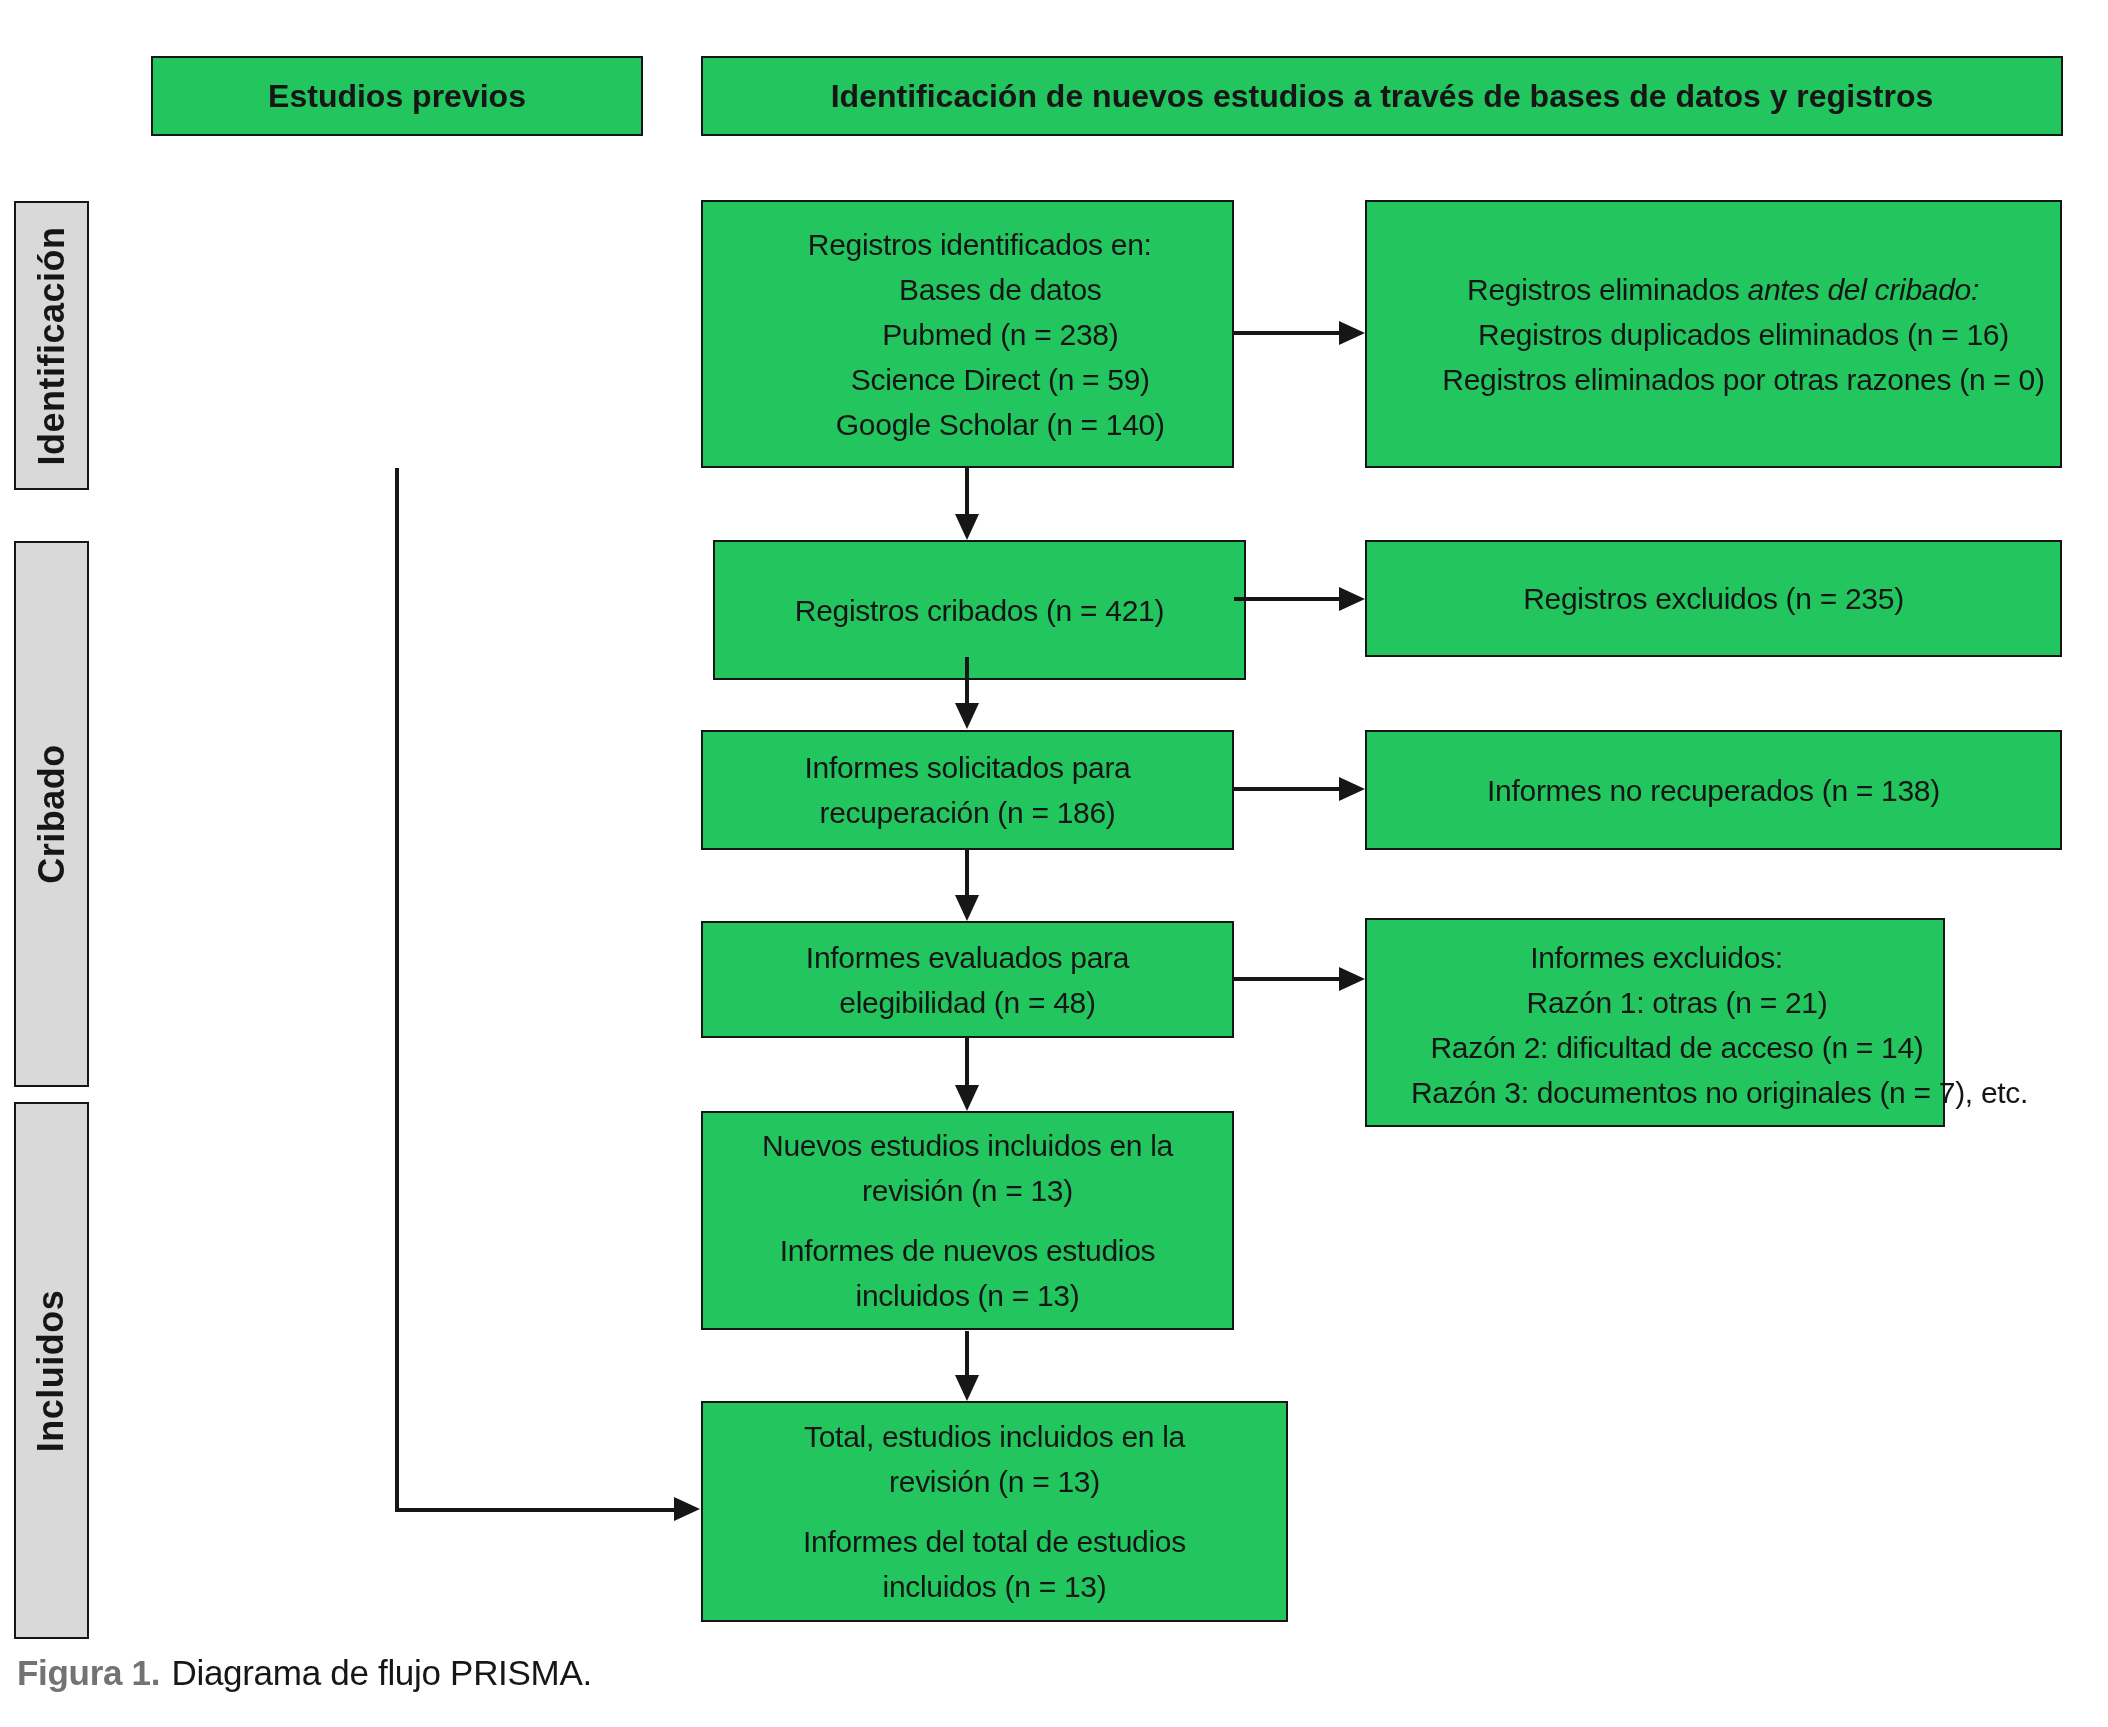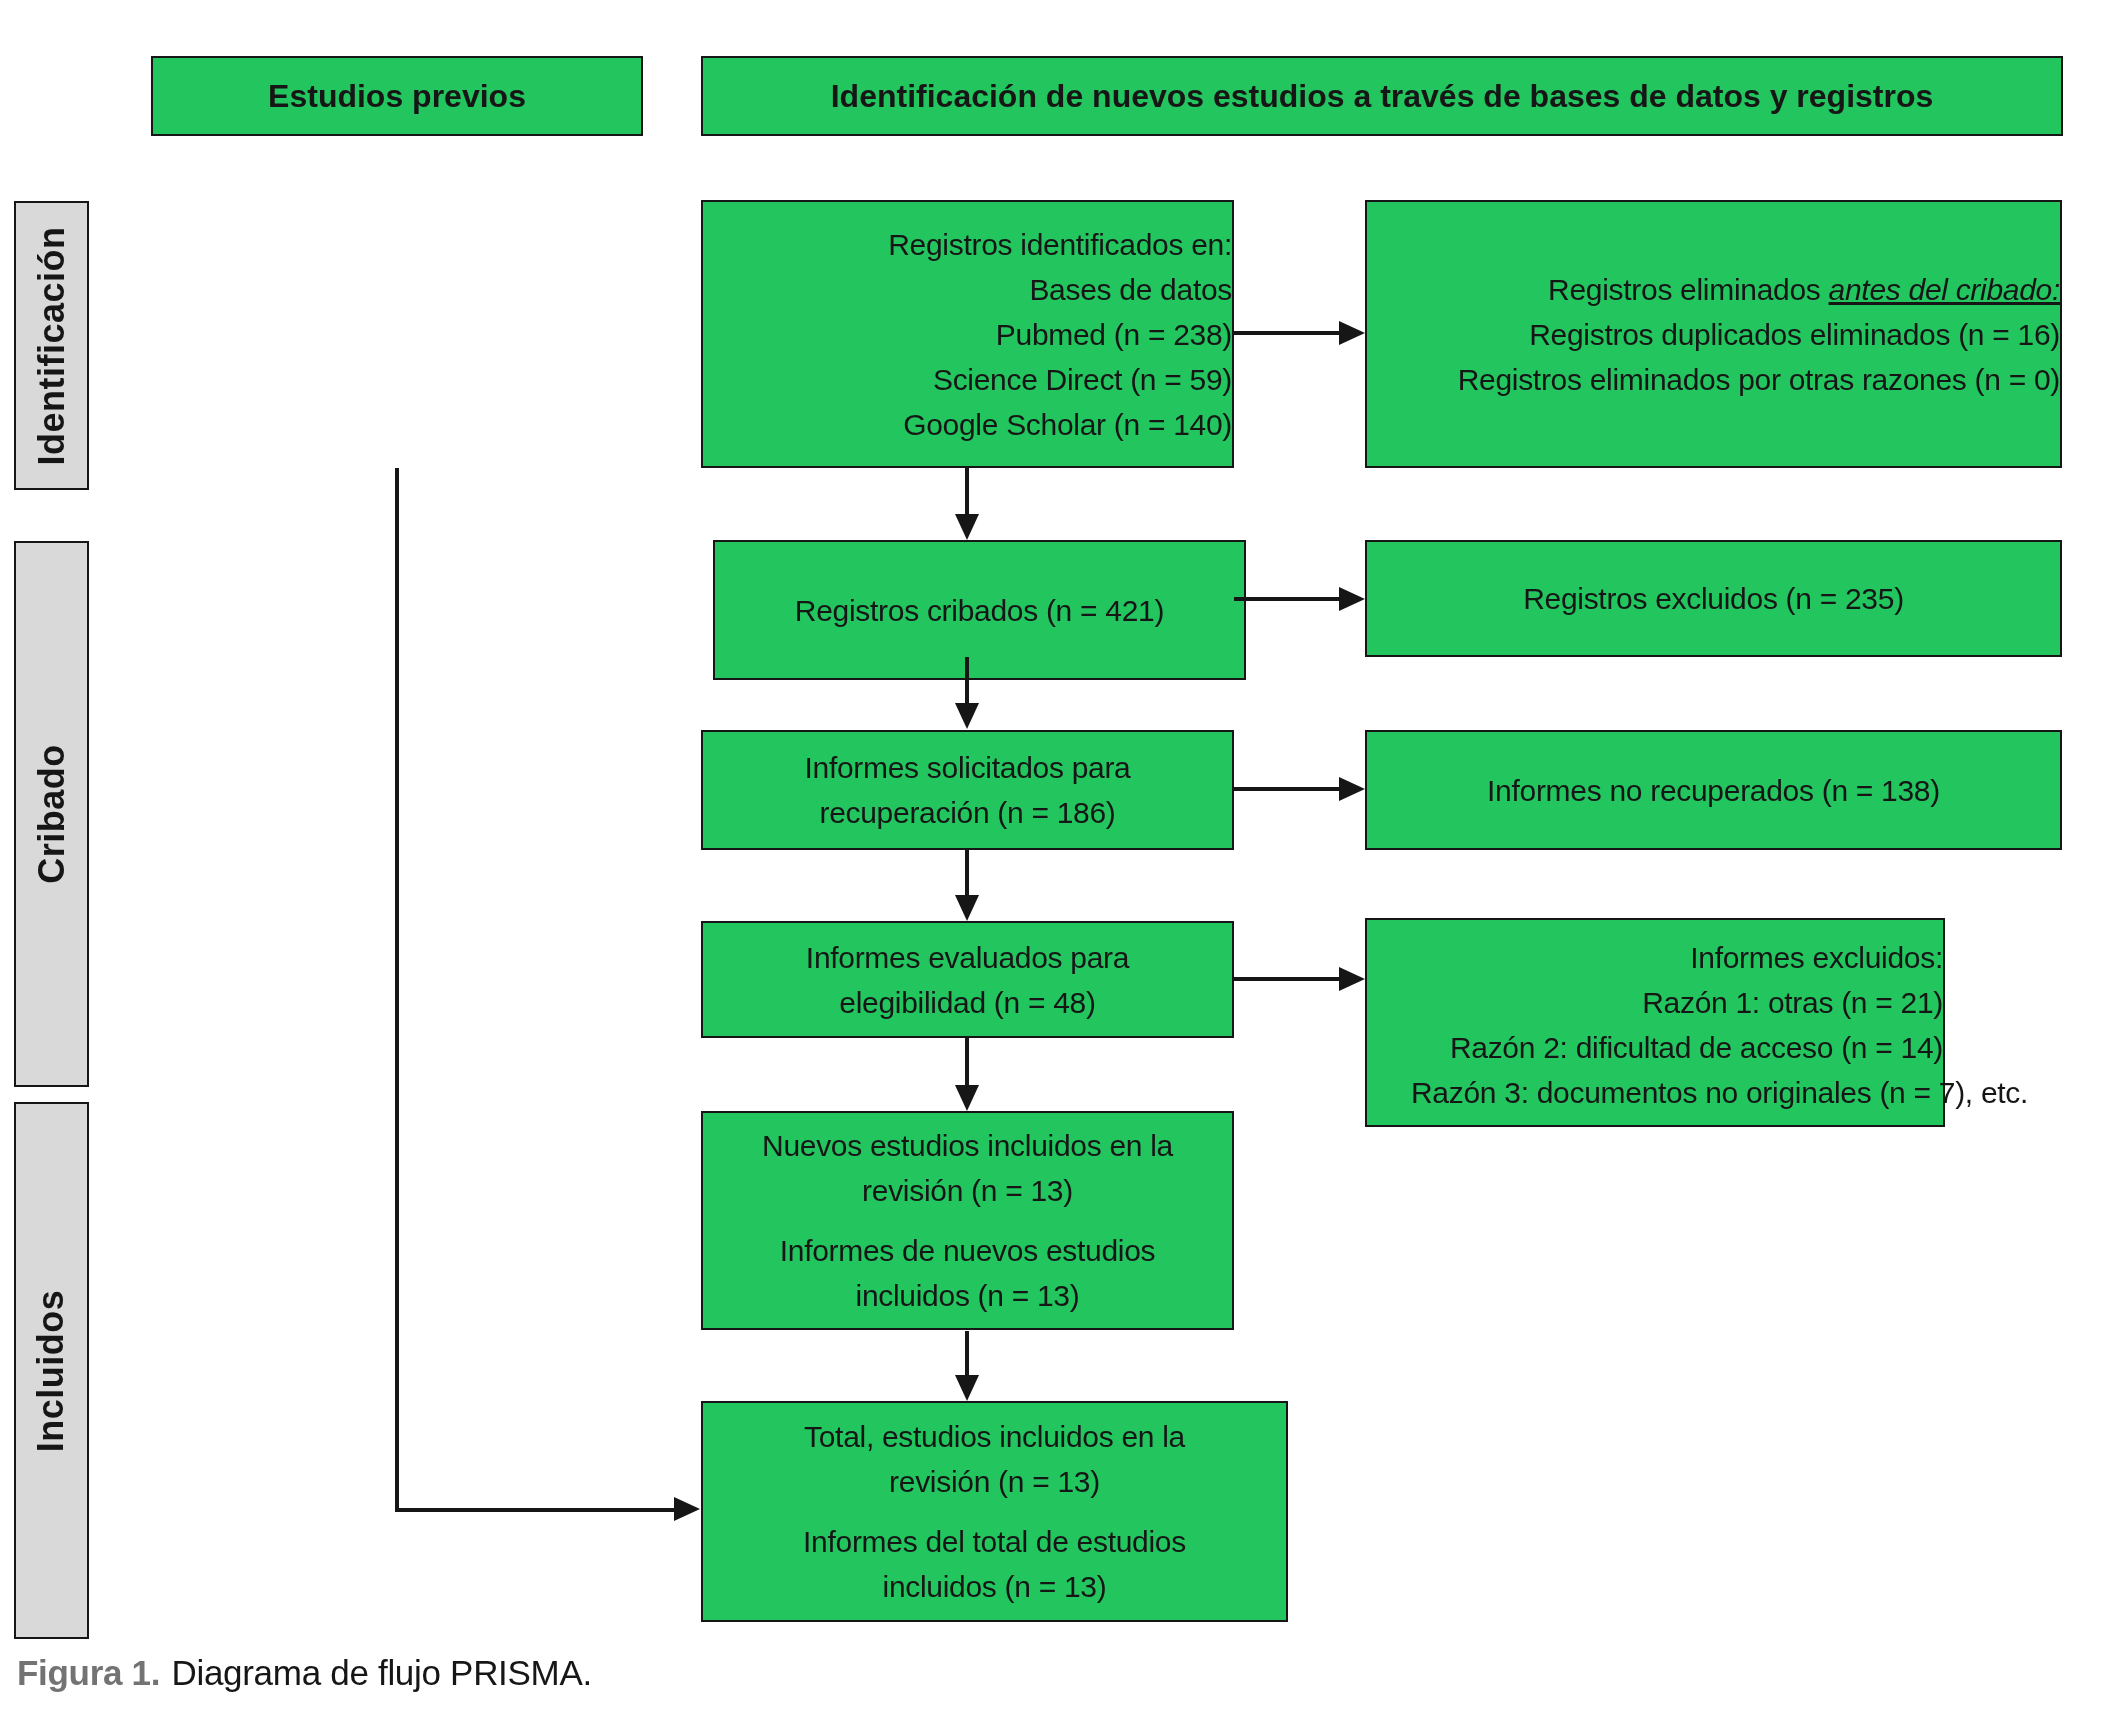--- a/index.html
+++ b/index.html
@@ -7,36 +7,36 @@
     position:relative; width:2108px; height:1728px; background:#ffffff;
     font-family:"Liberation Sans", sans-serif; color:#161616;
     overflow:hidden;
   }
   .box {
     position:absolute; box-sizing:border-box; background:#22c55e;
     border:2.8px solid #161616;
   }
   .txt { font-size:30px; line-height:45px; letter-spacing:-0.3px; }
   .center { display:flex; flex-direction:column; align-items:center; justify-content:center; text-align:center; }
-  .leftlist { display:flex; flex-direction:column; justify-content:center; text-align:right; }
+  .leftlist { display:flex; flex-direction:column; justify-content:center; text-align:center; }
   .topstart { justify-content:flex-start; }
   .item { margin-left:41px; white-space:nowrap; }
   .para2 { margin-top:15px; }
   .hdr { font-weight:bold; font-size:32px; letter-spacing:0; display:flex; align-items:center; justify-content:center; text-align:center; }
   .bar {
     position:absolute; box-sizing:border-box; background:#d9d9d9; border:2.8px solid #161616;
     display:flex; align-items:center; justify-content:center;
   }
   .bar span { transform:rotate(-90deg); white-space:nowrap; font-weight:bold; font-size:36px; letter-spacing:0.5px; }
   .vline, .hline { position:absolute; background:#161616; }
   .head-right { position:absolute; width:0; height:0;
     border-top:12.2px solid transparent; border-bottom:12.2px solid transparent; border-left:26px solid #161616; }
   .head-down { position:absolute; width:0; height:0;
     border-left:12.2px solid transparent; border-right:12.2px solid transparent; border-top:26px solid #161616; }
-  .it { font-style:italic;text-decoration:underline; }
+  .it { font-style:italic; }
   .caption { position:absolute; left:17px; top:1653px; font-size:35px; letter-spacing:-0.3px; }
   .caption .lbl { font-weight:bold; color:#737373; }
   .caption .body { color:#161616; margin-left:11.3px; }
 
   
   .bar-ident { left:14px; top:201px; width:75px; height:289px; }
   .bar-crib  { left:14px; top:541px; width:75px; height:546px; }
   .bar-incl  { left:14px; top:1102px; width:75px; height:537px; }
 
   

